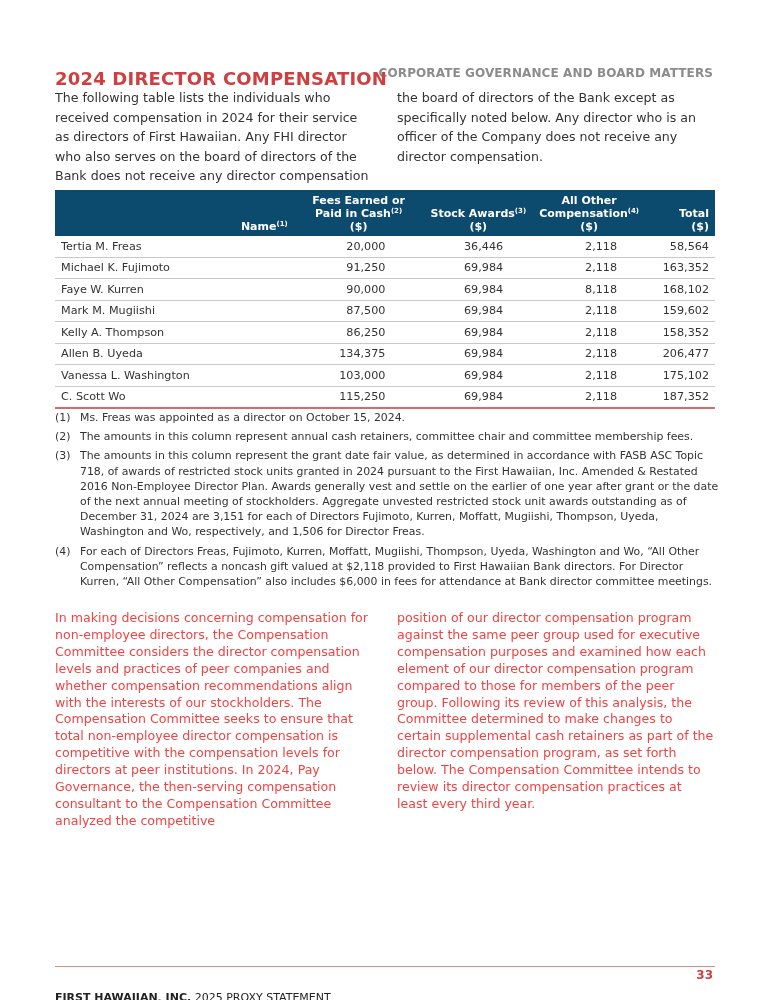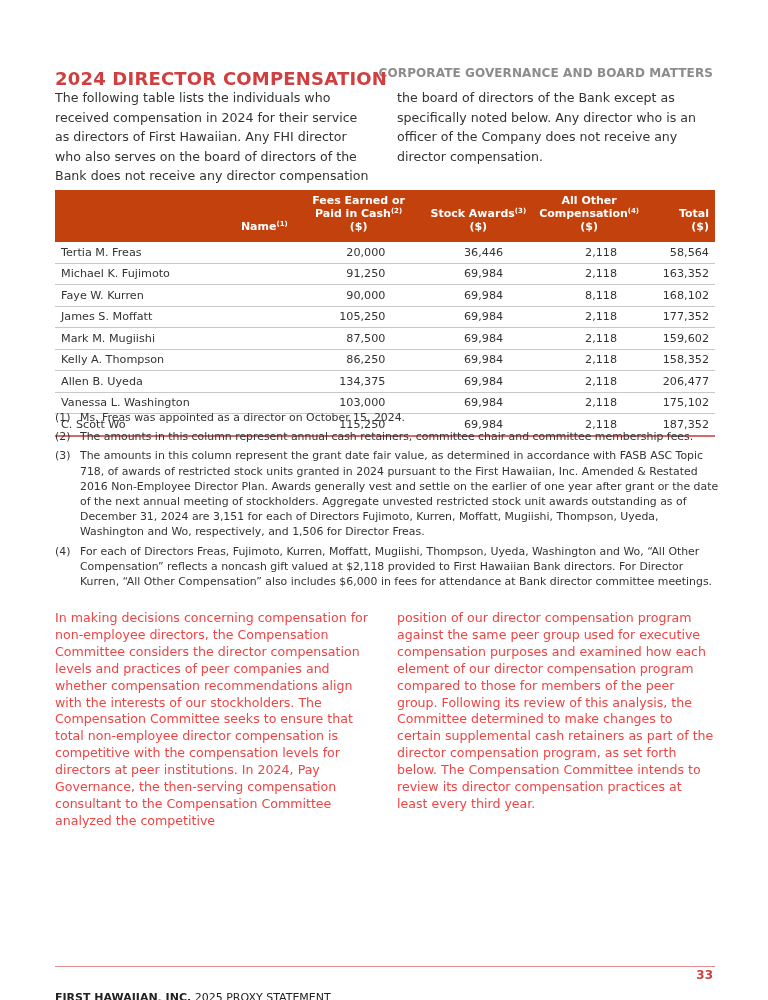--- a/index.html
+++ b/index.html
@@ -20,23 +20,23 @@
       position: absolute; top: 88px; left: 55px; width: 660px;
       display: flex; justify-content: space-between;
       font-size: 12.6px; line-height: 19.5px; color: #333;
     }
     .intro .col { width: 318px; margin: 0; }
     .comp-table {
       position: absolute; top: 190px; left: 55px; width: 660px;
       border-collapse: collapse; font-size: 11.2px;
     }
     .comp-table thead th {
-      background: #c2410c; color: #ffffff; font-weight: bold;
+      background: #0c4a6e; color: #ffffff; font-weight: bold;
       font-size: 11px; line-height: 13px; vertical-align: bottom;
-      padding: 4px 6px 9px 6px; height: 37px;
+      padding: 4px 6px 3px 6px; height: 37px;
     }
     .comp-table thead th.name-h { text-align: right; }
     .comp-table thead th.num-h { text-align: center; }
     .comp-table thead th.total-h { text-align: right; }
     .comp-table sup { font-size: 7px; vertical-align: 4px; line-height: 0; }
     .comp-table tbody td {
       padding: 0 6px; height: 20.5px; border-bottom: 1.5px solid #c8c8c8; color: #333;
     }
     .comp-table tbody tr:last-child td { border-bottom: 2px solid #d46a6a; }
     .comp-table td.num { text-align: right; }
@@ -130,27 +130,20 @@
       <td class="num">163,352</td>
     </tr>
     <tr>
       <td>Faye W. Kurren</td>
       <td class="num c-fees">90,000</td>
       <td class="num c-stock">69,984</td>
       <td class="num c-other">8,118</td>
       <td class="num">168,102</td>
     </tr>
     <tr>
-      <td>James S. Moffatt</td>
-      <td class="num c-fees">105,250</td>
-      <td class="num c-stock">69,984</td>
-      <td class="num c-other">2,118</td>
-      <td class="num">177,352</td>
-    </tr>
-    <tr>
       <td>Mark M. Mugiishi</td>
       <td class="num c-fees">87,500</td>
       <td class="num c-stock">69,984</td>
       <td class="num c-other">2,118</td>
       <td class="num">159,602</td>
     </tr>
     <tr>
       <td>Kelly A. Thompson</td>
       <td class="num c-fees">86,250</td>
       <td class="num c-stock">69,984</td>

